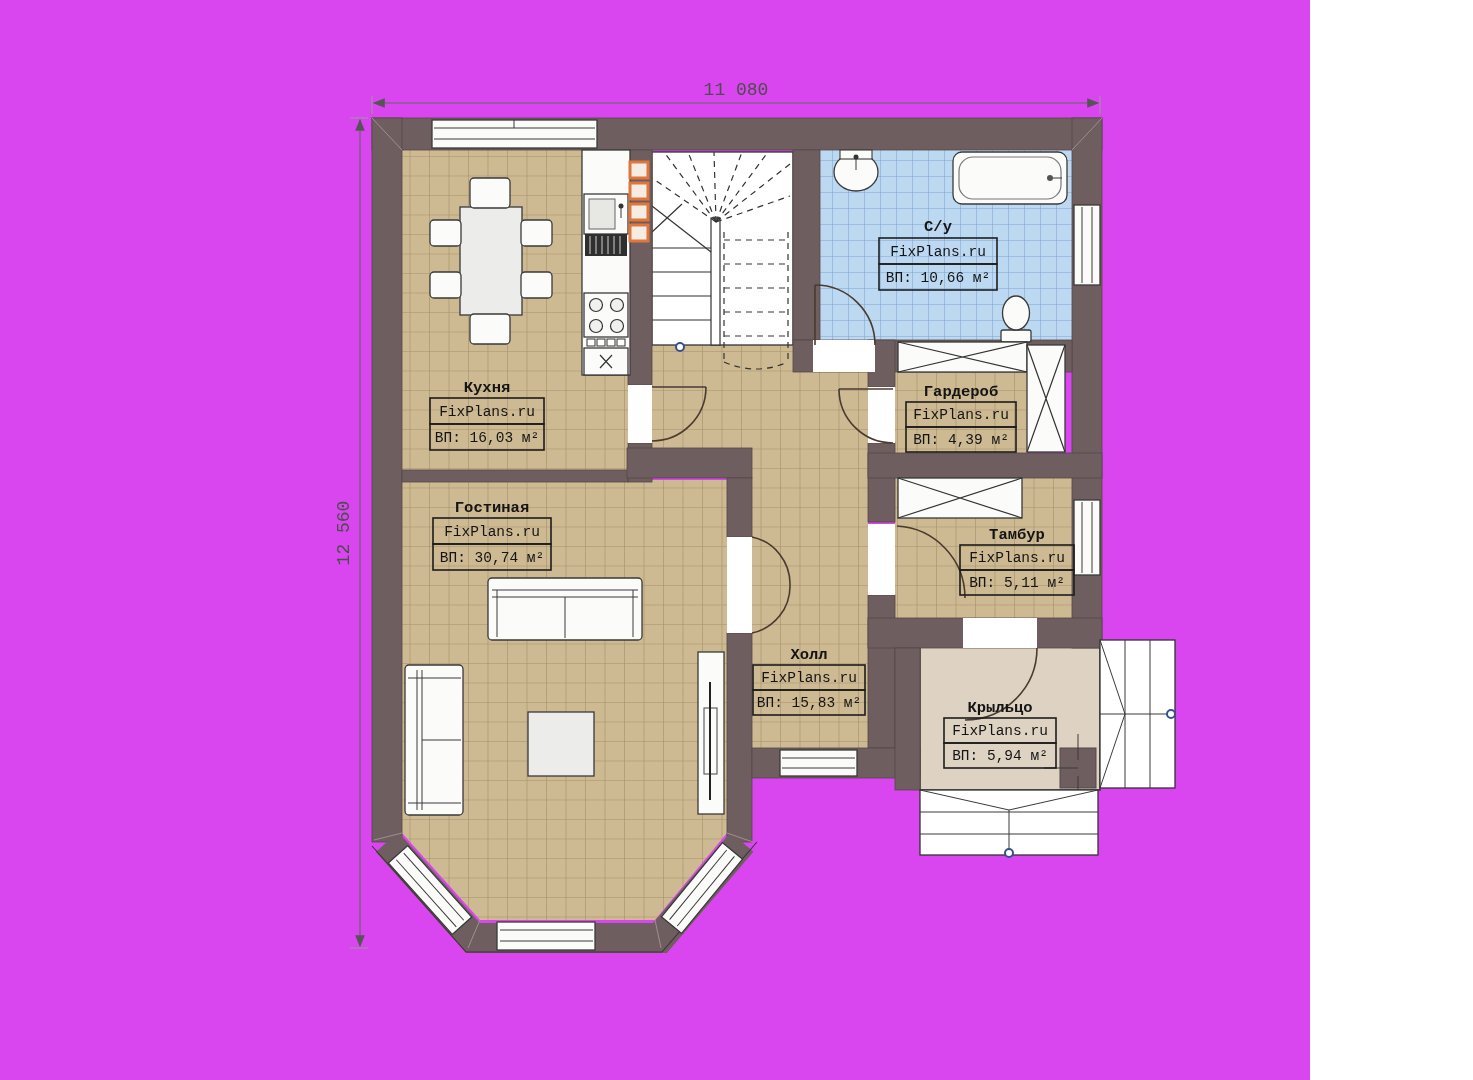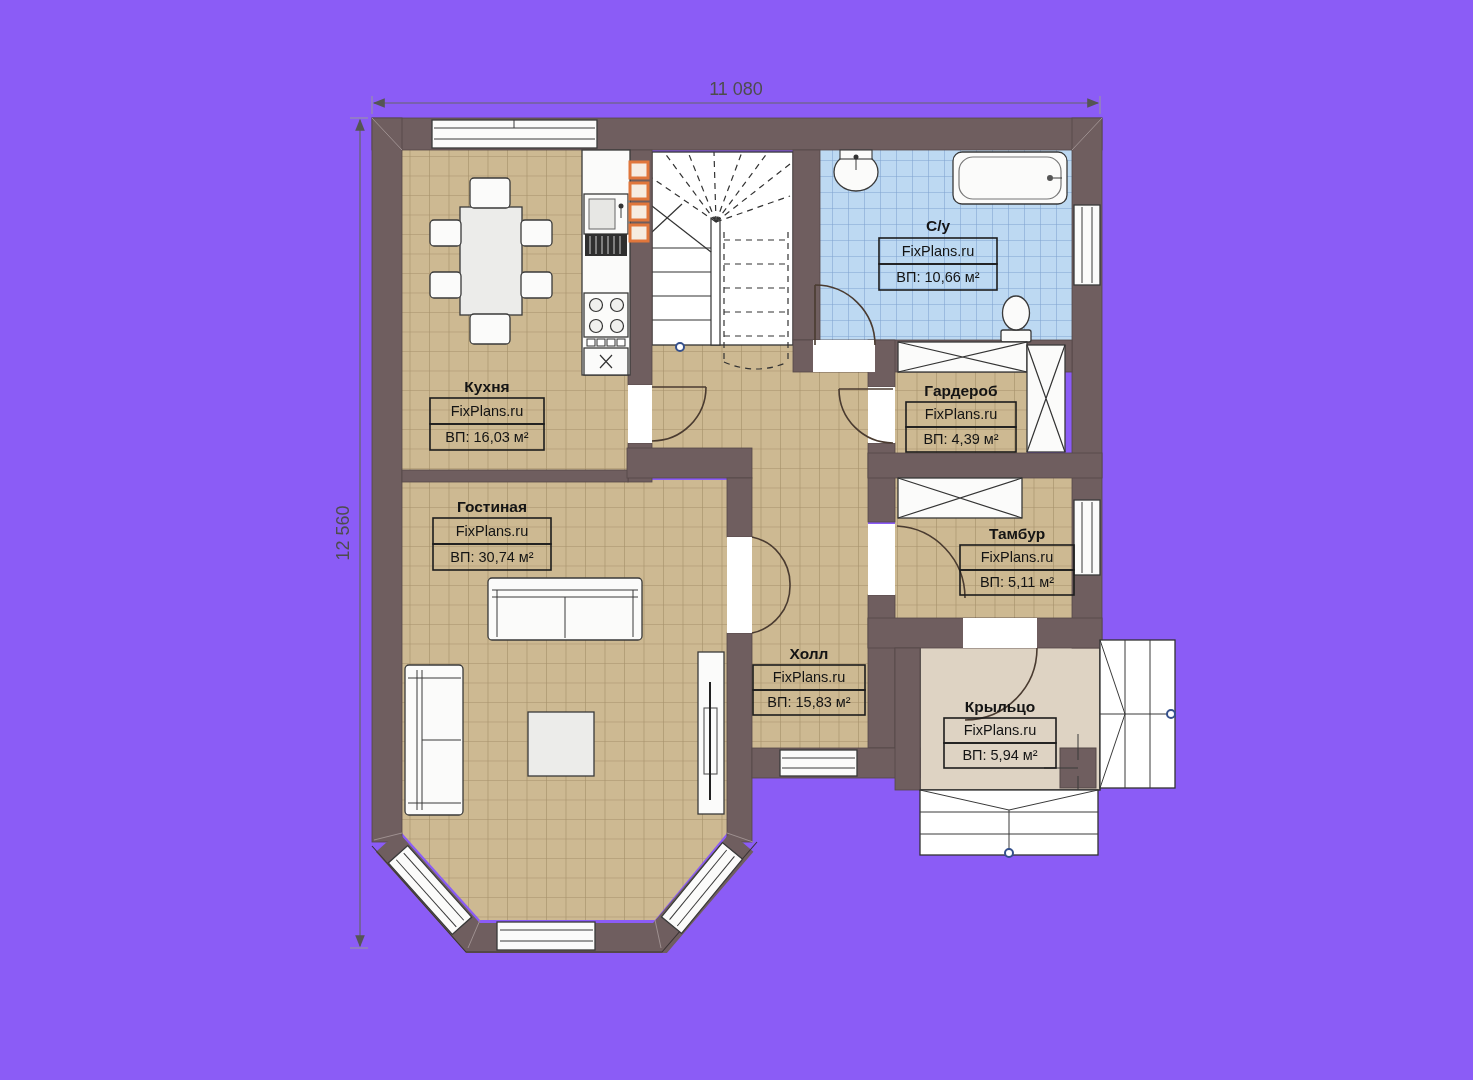--- a/index.html
+++ b/index.html
@@ -1,17 +1,17 @@
 <!DOCTYPE html>
 <html><head>
 <meta charset="utf-8">
 <style>
   html,body{margin:0;padding:0;background:#ffffff;}
-  .canvas{position:relative;width:1473px;height:1080px;background:#8b5cf6;overflow:hidden;
-          font-family:Liberation Sans, sans-serif;}
+  .canvas{position:relative;width:1310px;height:1080px;background:#d946ef;overflow:hidden;
+          font-family:Liberation Mono, monospace;}
   svg{position:absolute;left:0;top:0;}
   .wall{fill:#6f5e5f;stroke:#554848;stroke-width:.8;}
   .thinline{stroke:#3a3333;stroke-width:1.1;fill:none;}
   .fixt{fill:#fbfbfa;stroke:#3a3a3a;stroke-width:1.3;}
   .fixt2{fill:#ececea;stroke:#3a3a3a;stroke-width:1.3;}
   .frameline{stroke:#3a3a3a;stroke-width:1;fill:none;}
   .door{stroke:#4a3b30;stroke-width:1.6;fill:none;}
   .dash{stroke:#333;stroke-width:1.2;fill:none;stroke-dasharray:6 5;}
   .solidstep{stroke:#333;stroke-width:1.2;fill:none;}
   .xline{stroke:#333;stroke-width:1.2;fill:none;}

